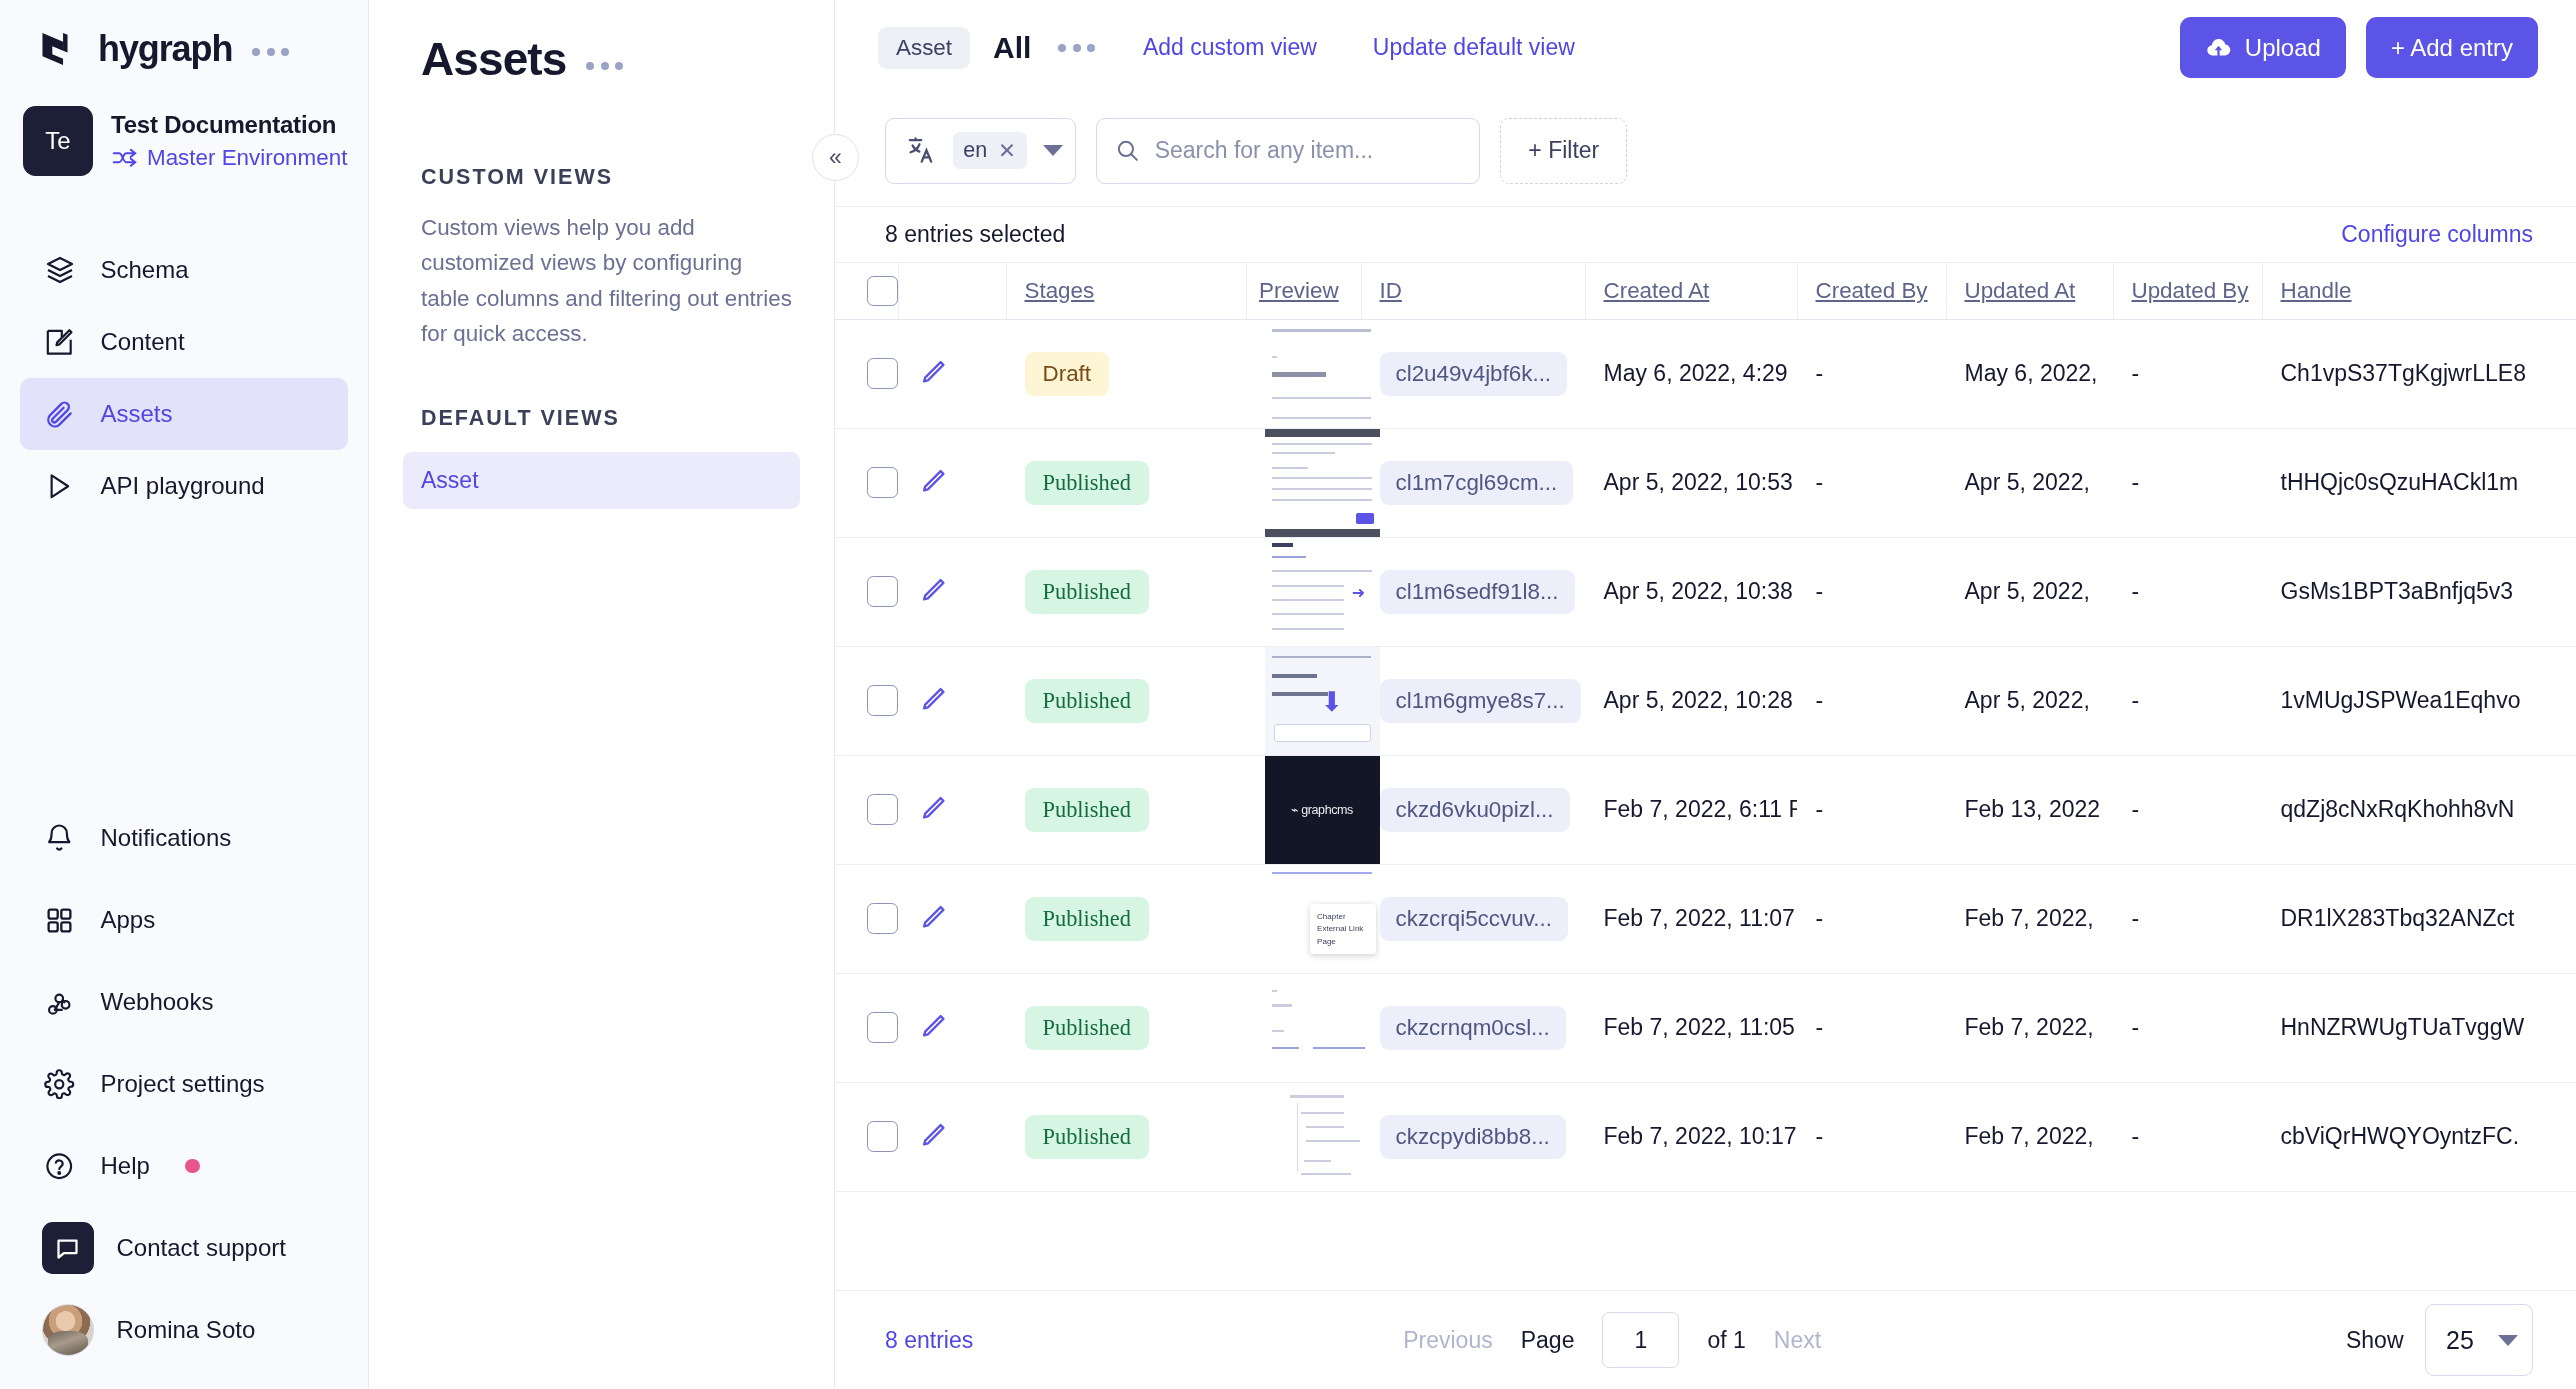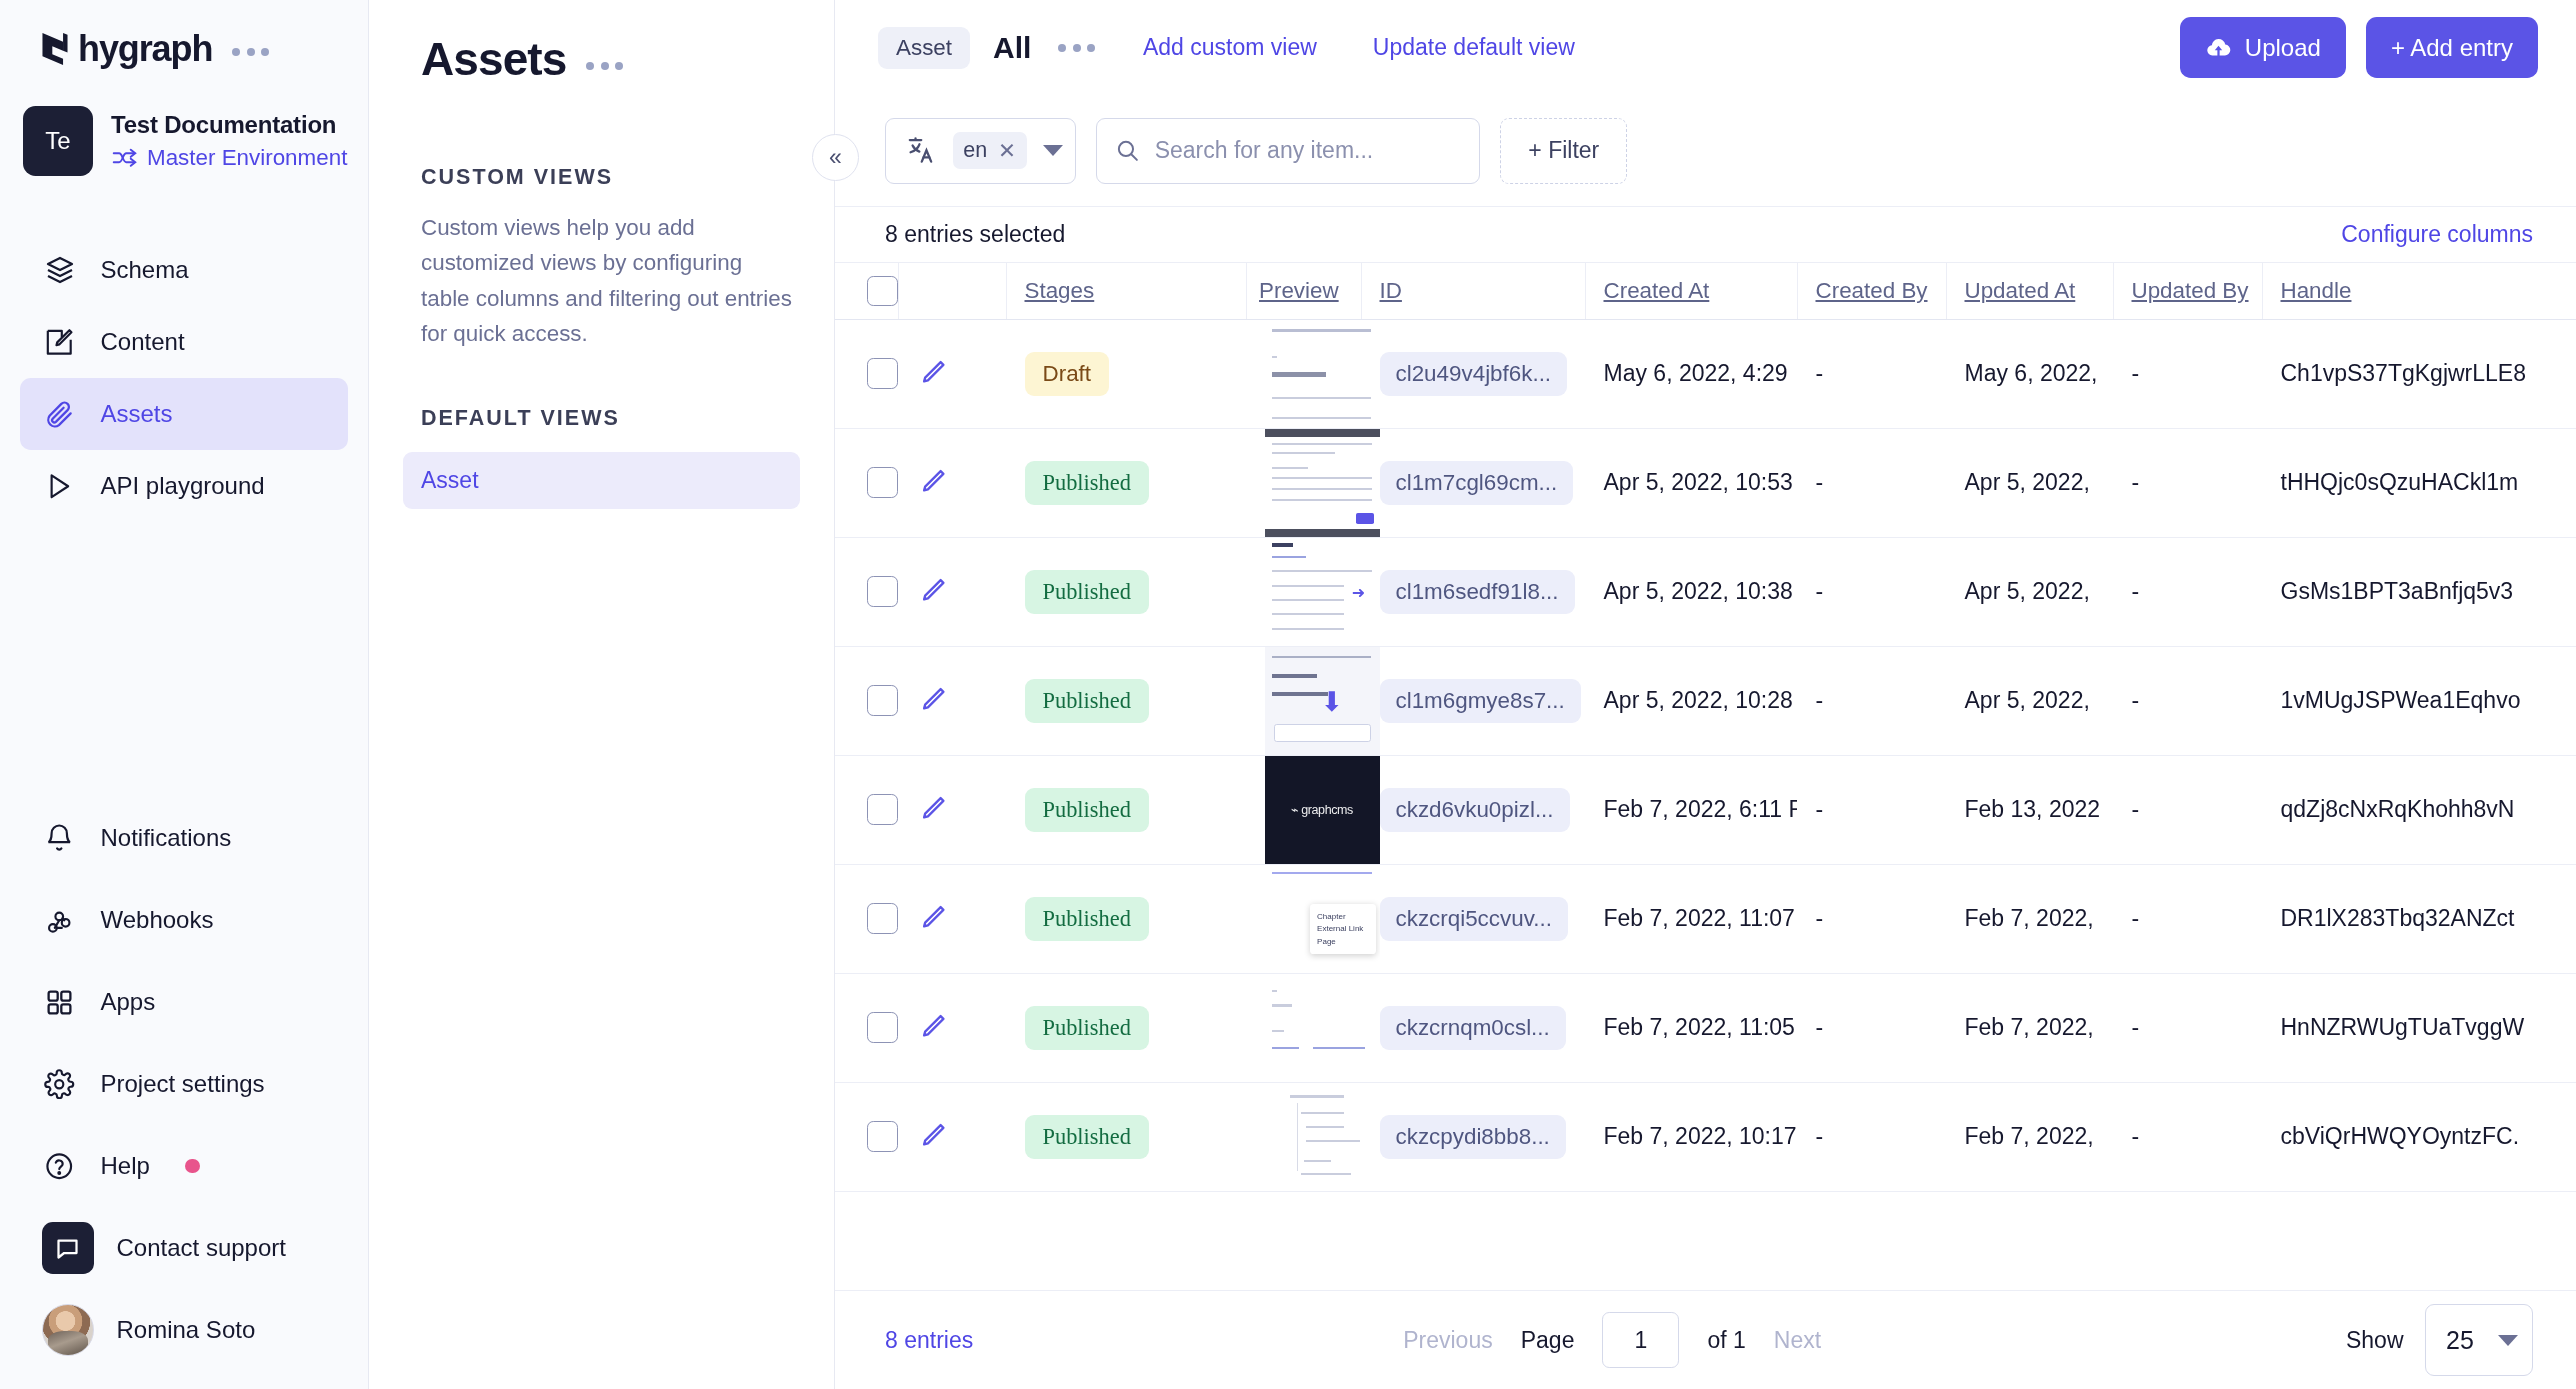--- a/index.html
+++ b/index.html
@@ -17,21 +17,21 @@
     background: #f9fafd;
     border-right: 0.9px solid #e7e9f2;
     display: flex; flex-direction: column;
     flex: 0 0 369px;
     position: relative;
   }
   .brand-row { display: flex; align-items: center; padding: 32px 0 0 38px; height: 66px; }
   .logo-mark { width: 34px; height: 36px; flex: 0 0 34px; }
   .logo-word {
     font-size: 36px; font-weight: bold; color: #16182e;
-    letter-spacing: -1.1px; margin-left: 6px; line-height: 1; text-align: center;
+    letter-spacing: -1.1px; margin-left: 26px; line-height: 1; text-align: center;
   }
   .brand-dots { display: flex; gap: 6.3px; margin-left: 20px; margin-top: 5.4px; }
   .brand-dots i { width: 8px; height: 8px; border-radius: 50%; background: #9aa3c4; display: block; }
 
   .project-row { display: flex; align-items: center; padding: 0 0 0 23px; margin-top: 39px; height: 72px; }
   .project-avatar {
     width: 70px; height: 70px; flex: 0 0 70px; border-radius: 12.5px;
     background: #1c1f35; color: #fff;
     display: flex; align-items: center; justify-content: center;
     font-size: 24px; letter-spacing: 0.2px;
@@ -296,41 +296,41 @@
         <span class="nav-icon">
           <svg width="30.5" height="30.5" viewBox="0 0 24 24" fill="none" stroke="#16182e" stroke-width="1.7" stroke-linecap="round">
               <path d="M18 8a6 6 0 10-12 0c0 6-2.5 7-2.5 7h17S18 14 18 8z"></path>
               <path d="M10.3 20a2 2 0 003.4 0"></path>
             </svg>
         </span>
         <span class="nav-label">Notifications</span>
       </div>
       <div class="nav-item">
         <span class="nav-icon">
+          <svg width="29" height="29" viewBox="0 0 24 24" fill="none" stroke="#16182e" stroke-width="1.9">
+              <rect x="3" y="3" width="7.5" height="7.5" rx="1.6"></rect>
+              <rect x="13.5" y="3" width="7.5" height="7.5" rx="1.6"></rect>
+              <rect x="3" y="13.5" width="7.5" height="7.5" rx="1.6"></rect>
+              <rect x="13.5" y="13.5" width="7.5" height="7.5" rx="1.6"></rect>
+            </svg>
+        </span>
+        <span class="nav-label">Apps</span>
+      </div>
+      <div class="nav-item">
+        <span class="nav-icon">
           <svg width="30.5" height="30.5" viewBox="0 0 24 24" fill="none" stroke="#16182e" stroke-width="1.7" stroke-linecap="round">
               <circle cx="12" cy="9" r="3"></circle>
               <path d="M12 12l-3.5 6"></path>
               <circle cx="7" cy="18" r="3"></circle>
               <circle cx="17" cy="14" r="3"></circle>
               <path d="M14.5 10.5l1.5 1.5"></path>
               <path d="M10 18h4"></path>
             </svg>
         </span>
         <span class="nav-label">Webhooks</span>
-      </div>
-      <div class="nav-item">
-        <span class="nav-icon">
-          <svg width="29" height="29" viewBox="0 0 24 24" fill="none" stroke="#16182e" stroke-width="1.9">
-              <rect x="3" y="3" width="7.5" height="7.5" rx="1.6"></rect>
-              <rect x="13.5" y="3" width="7.5" height="7.5" rx="1.6"></rect>
-              <rect x="3" y="13.5" width="7.5" height="7.5" rx="1.6"></rect>
-              <rect x="13.5" y="13.5" width="7.5" height="7.5" rx="1.6"></rect>
-            </svg>
-        </span>
-        <span class="nav-label">Apps</span>
       </div>
       <div class="nav-item">
         <span class="nav-icon">
           <svg width="30.5" height="30.5" viewBox="0 0 24 24" fill="none" stroke="#16182e" stroke-width="1.7" stroke-linejoin="round">
               <circle cx="12" cy="12" r="3.2"></circle>
               <path d="M19.4 15a1.6 1.6 0 00.3 1.8l.1.1a2 2 0 11-2.8 2.8l-.1-.1a1.6 1.6 0 00-1.8-.3 1.6 1.6 0 00-1 1.5v.2a2 2 0 11-4 0v-.1a1.6 1.6 0 00-1-1.5 1.6 1.6 0 00-1.8.3l-.1.1a2 2 0 11-2.8-2.8l.1-.1a1.6 1.6 0 00.3-1.8 1.6 1.6 0 00-1.5-1H3a2 2 0 110-4h.1a1.6 1.6 0 001.5-1 1.6 1.6 0 00-.3-1.8l-.1-.1a2 2 0 112.8-2.8l.1.1a1.6 1.6 0 001.8.3H9a1.6 1.6 0 001-1.5V3a2 2 0 114 0v.1a1.6 1.6 0 001 1.5 1.6 1.6 0 001.8-.3l.1-.1a2 2 0 112.8 2.8l-.1.1a1.6 1.6 0 00-.3 1.8V9a1.6 1.6 0 001.5 1h.2a2 2 0 110 4h-.1a1.6 1.6 0 00-1.5 1z"></path>
             </svg>
         </span>
         <span class="nav-label">Project settings</span>
       </div>

